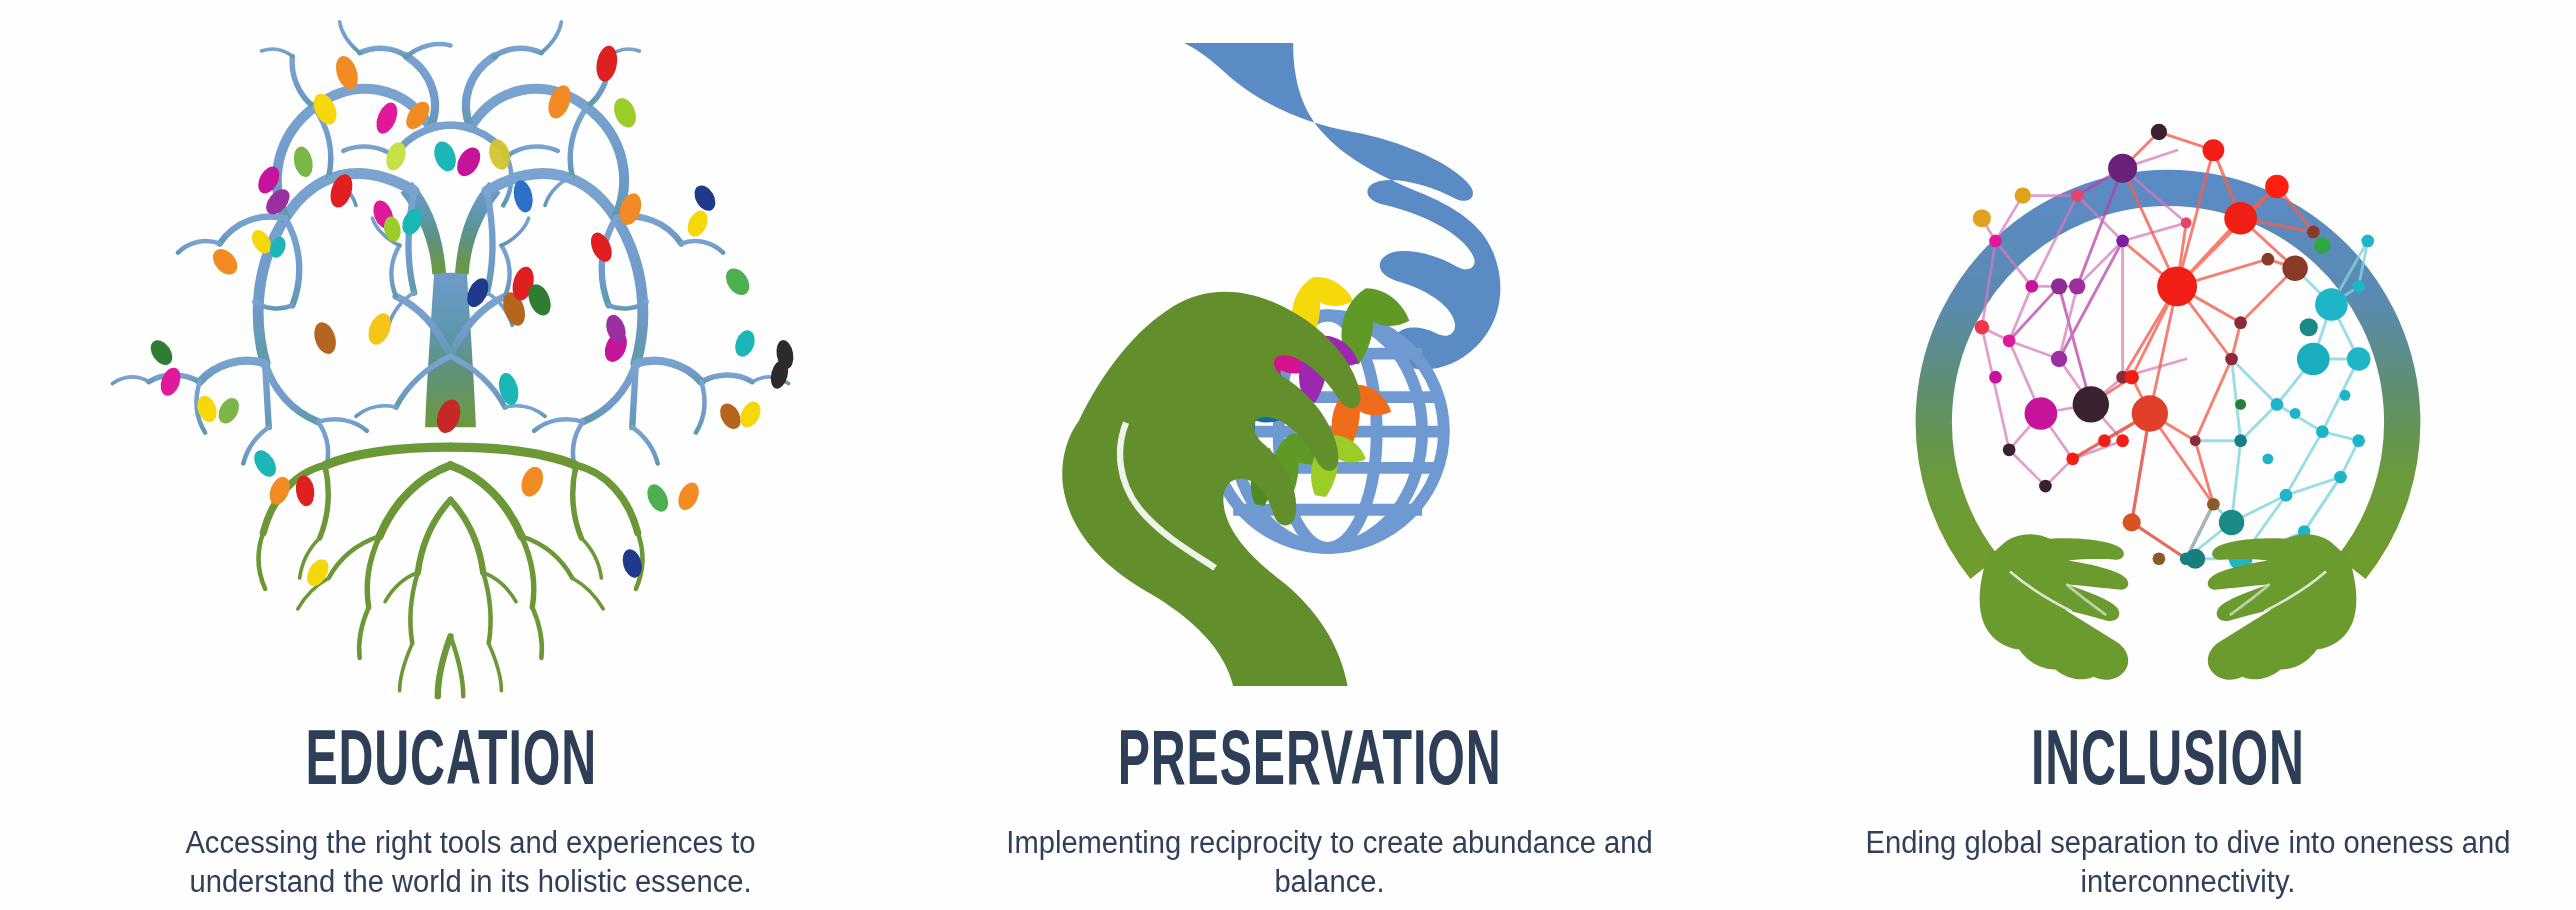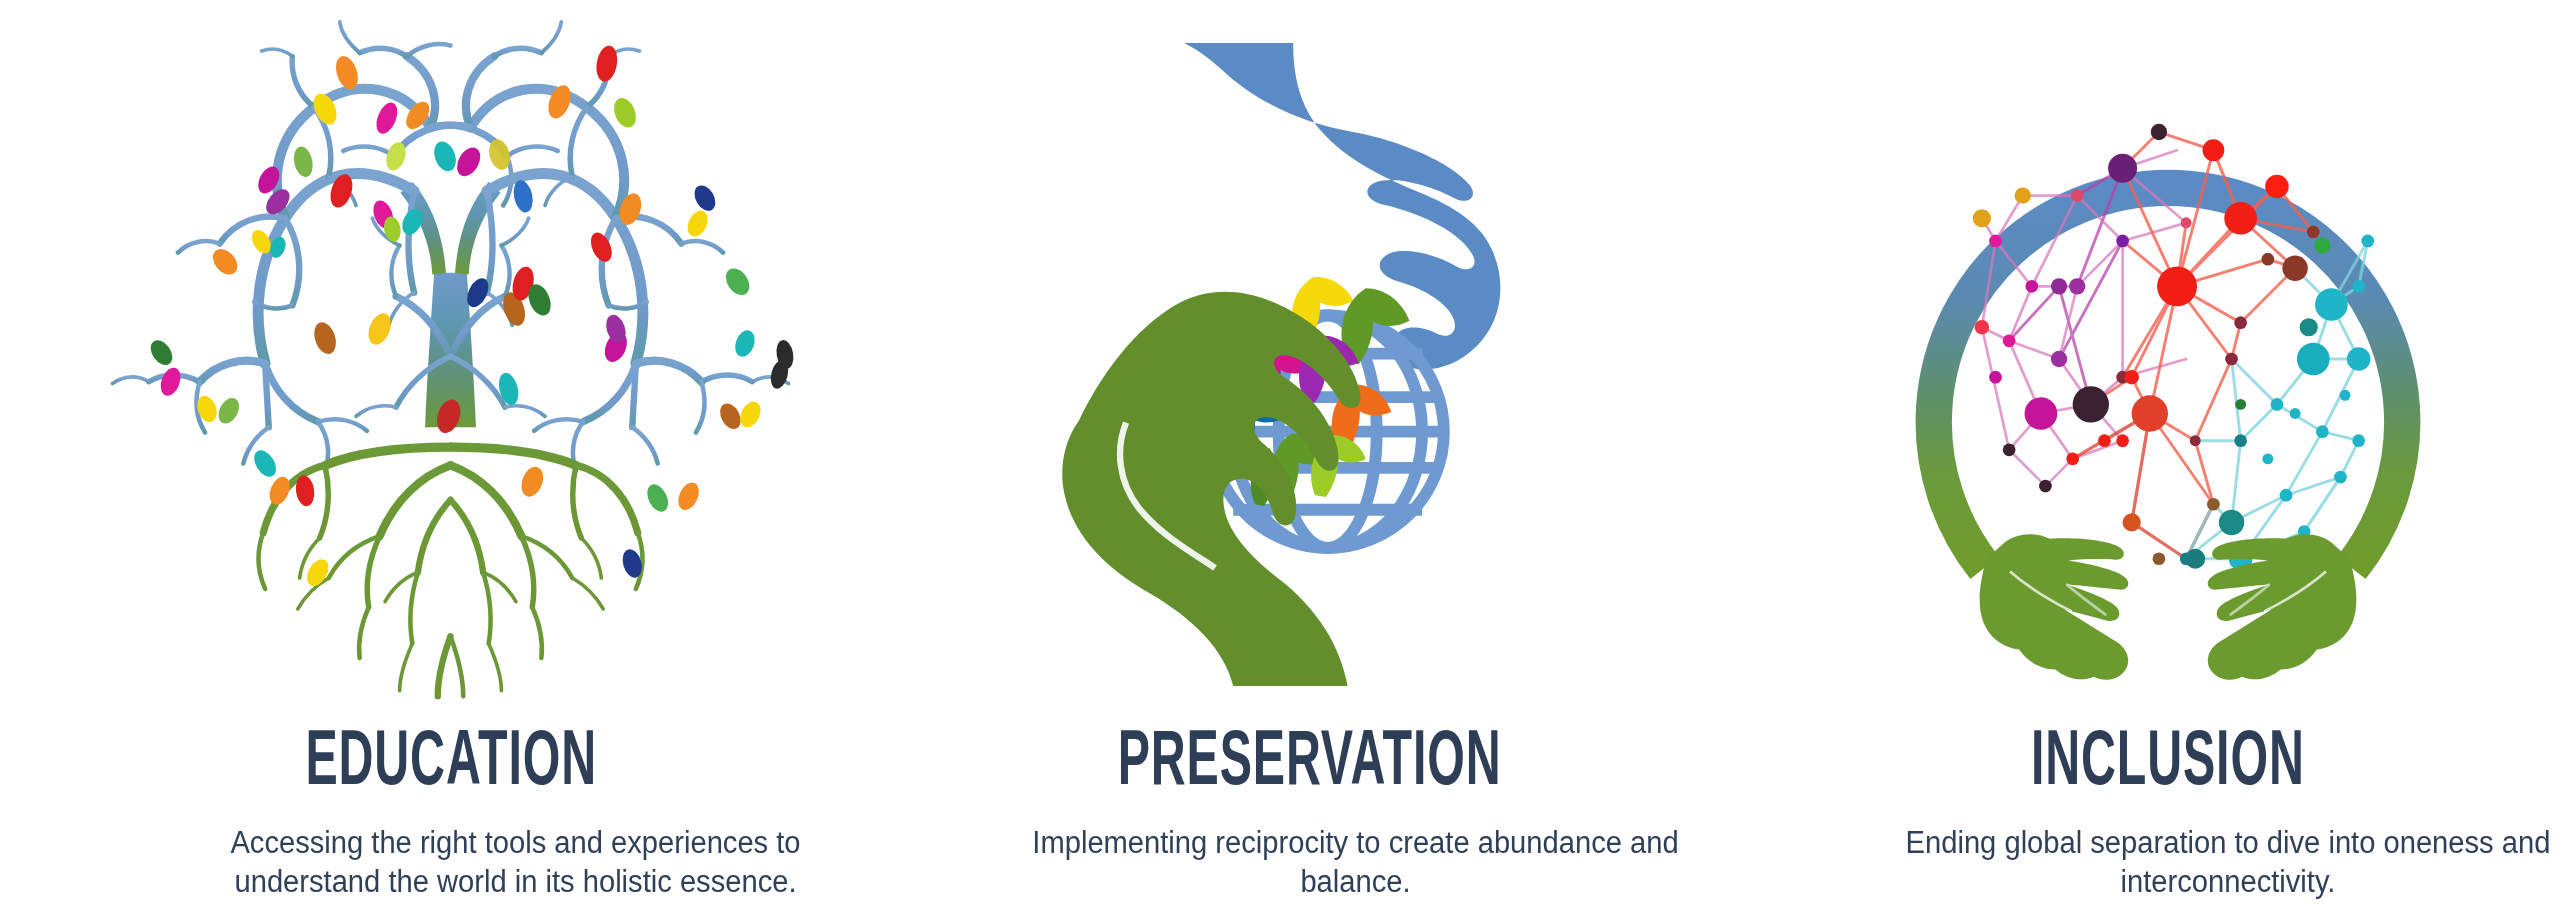--- a/index.html
+++ b/index.html
@@ -71,21 +71,21 @@
     line-height: 39px;
     color: #2f4058;
     text-align: center;
     margin: 0;
     max-width: 754px;
     transform: scaleX(0.94);
   }
   .body-slot {
     width: 100%;
     display: flex;
-    justify-content: flex-end;
+    justify-content: center;
     padding-top: 7.3px;
     padding-left: 40px;
   }
   
   #col-education .col-body { max-width: 727px; }
   #col-inclusion .col-body { max-width: 736px; }
   #col-preservation .col-body { max-width: 763px; }
 </style>
 </head>
 <body>

